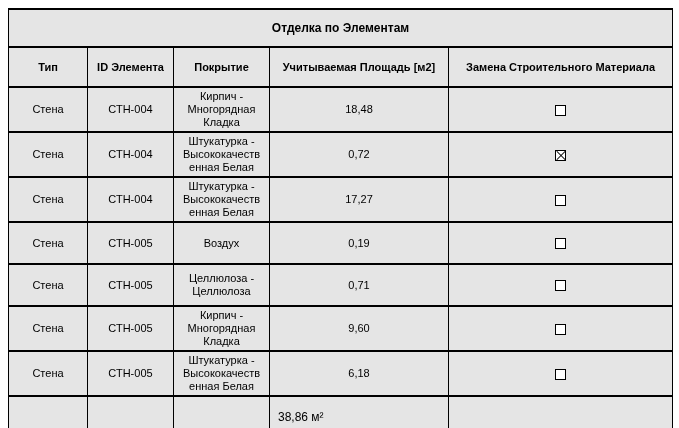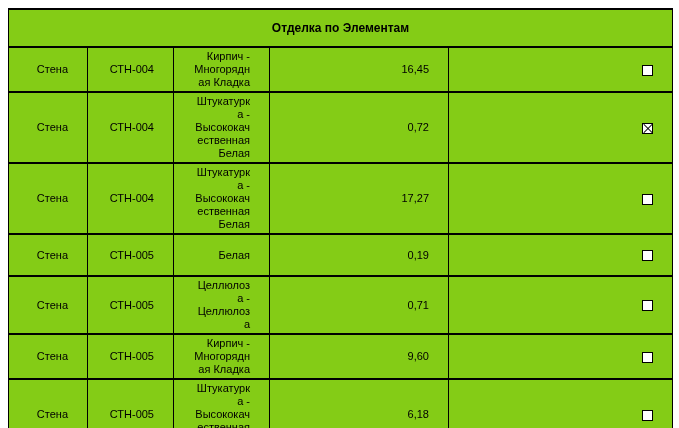--- a/index.html
+++ b/index.html
@@ -20,45 +20,45 @@
     width: 664px;
     margin: 8px 0 0 8px;
     background: #ffffff;
   }
   table.schedule th,
   table.schedule td {
     border-left: 1px solid #000000;
     border-right: 1px solid #000000;
     border-top: 2px solid #000000;
     border-bottom: 2px solid #000000;
-    padding: 2px 19px;
+    padding: 2px 8px;
     overflow: hidden;
     vertical-align: middle;
-    background: #84cc16;
+    background: #e5e5e5;
   }
   td.title-cell {
     height: 32px;
     text-align: center;
     font-size: 12px;
     font-weight: bold;
   }
   th.col-header {
     height: 34px;
     text-align: center;
     font-size: 11px;
     font-weight: bold;
     line-height: 13px;
   }
   tr.data-row {
     height: 42px;
   }
   tr.data-row td {
     font-size: 11px;
     line-height: 13px;
-    text-align: right;
+    text-align: center;
   }
   td.cell-coating {
     overflow-wrap: break-word;
     word-wrap: break-word;
   }
   tr.total-row {
     height: 41px;
   }
   tr.total-row td {
     font-size: 12px;
@@ -94,27 +94,34 @@
     <col style="width:79px">
     <col style="width:86px">
     <col style="width:96px">
     <col style="width:179px">
     <col style="width:224px">
   </colgroup>
   <thead>
     <tr>
       <td class="title-cell" colspan="5">Отделка по Элементам</td>
     </tr>
+    <tr>
+      <th class="col-header">Тип</th>
+      <th class="col-header">ID Элемента</th>
+      <th class="col-header">Покрытие</th>
+      <th class="col-header">Учитываемая Площадь [м2]</th>
+      <th class="col-header">Замена Строительного Материала</th>
+    </tr>
   </thead>
   <tbody>
       <tr class="data-row">
     <td>Стена</td>
     <td>СТН-004</td>
     <td class="cell-coating">Кирпич - Многорядная Кладка</td>
-    <td>16,45</td>
+    <td>18,48</td>
     <td>
       <span class="checkbox"></span>
     </td>
   </tr>
       <tr class="data-row">
     <td>Стена</td>
     <td>СТН-004</td>
     <td class="cell-coating">Штукатурка - Высококачественная Белая</td>
     <td>0,72</td>
     <td>
@@ -126,21 +133,21 @@
     <td>СТН-004</td>
     <td class="cell-coating">Штукатурка - Высококачественная Белая</td>
     <td>17,27</td>
     <td>
       <span class="checkbox"></span>
     </td>
   </tr>
       <tr class="data-row">
     <td>Стена</td>
     <td>СТН-005</td>
-    <td class="cell-coating">Белая</td>
+    <td class="cell-coating">Воздух</td>
     <td>0,19</td>
     <td>
       <span class="checkbox"></span>
     </td>
   </tr>
       <tr class="data-row">
     <td>Стена</td>
     <td>СТН-005</td>
     <td class="cell-coating">Целлюлоза - Целлюлоза</td>
     <td>0,71</td>

